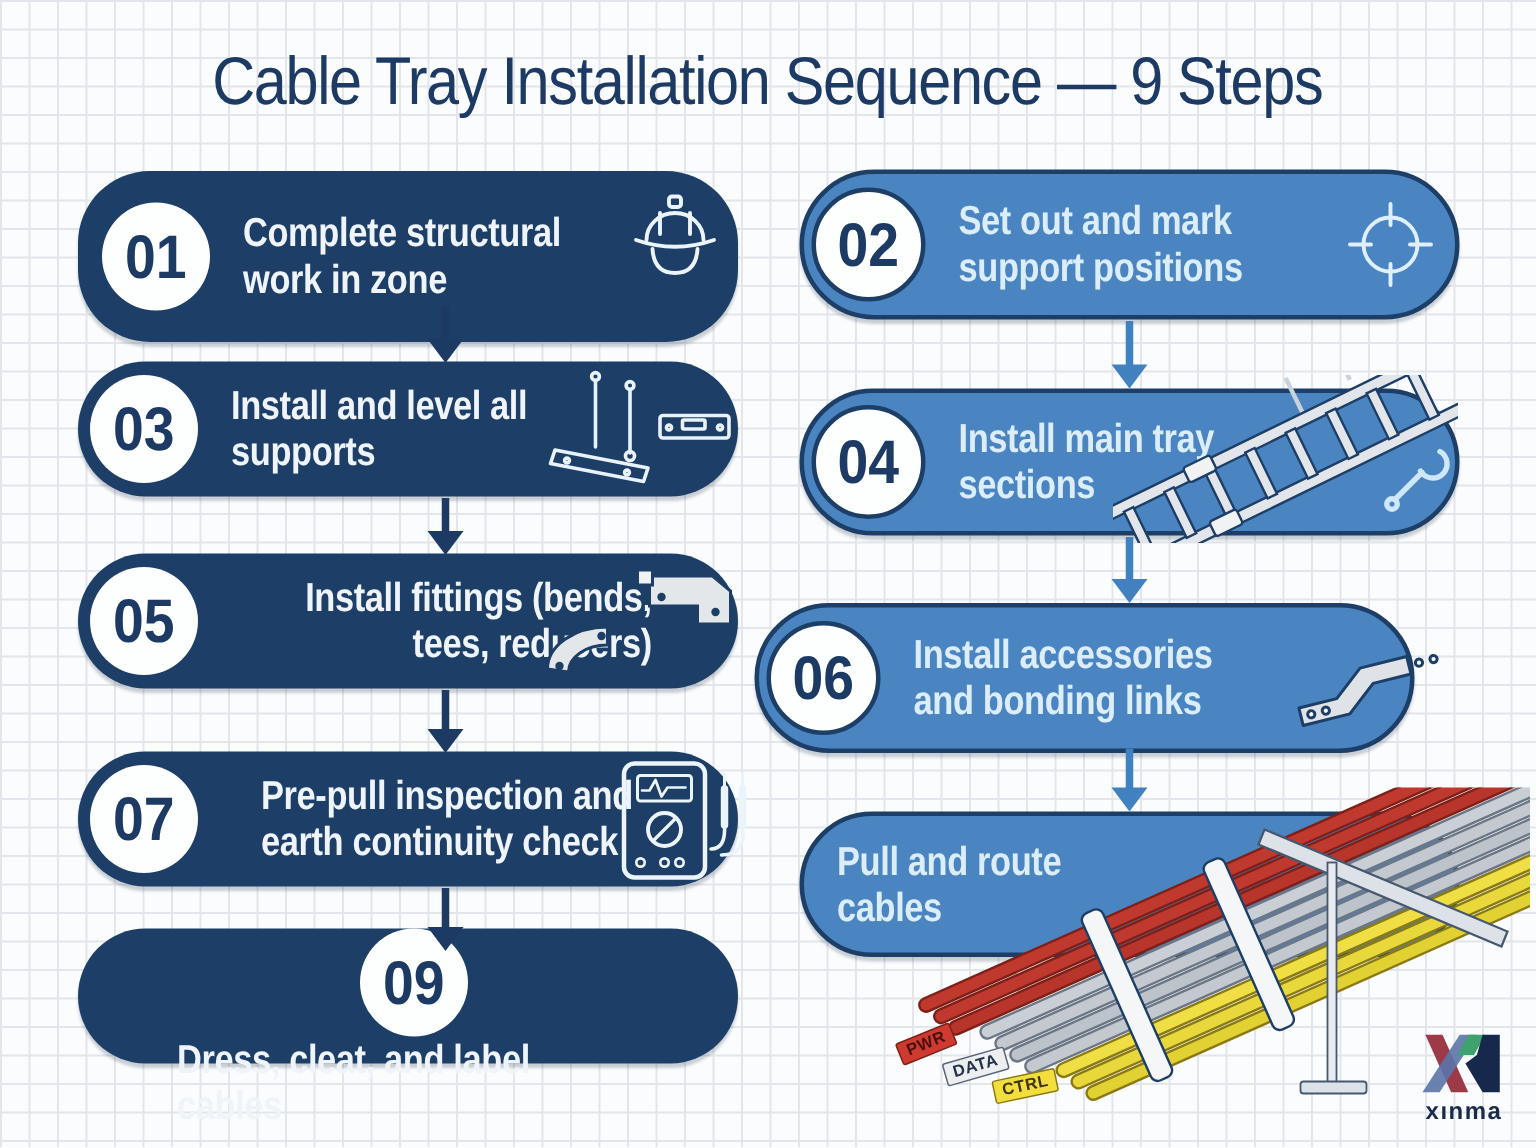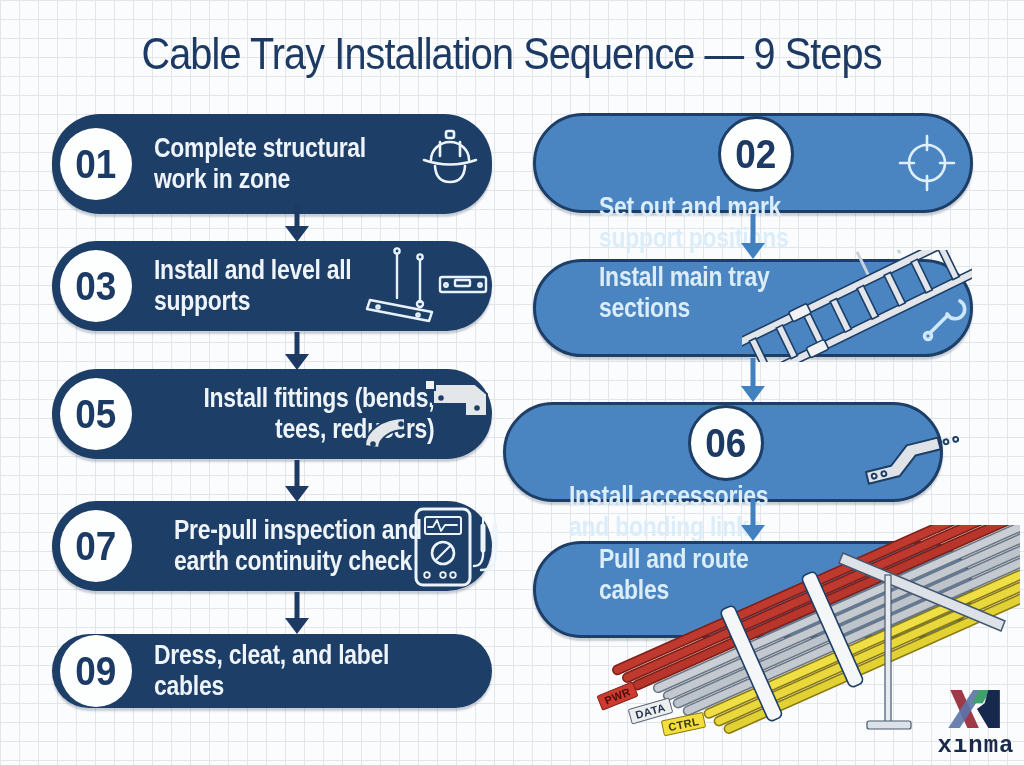--- a/index.html
+++ b/index.html
@@ -15,21 +15,21 @@
   .title{
     position:absolute;top:28px;left:0;right:0;text-align:center;
     font-size:45px;font-weight:normal;color:#1c3a63;letter-spacing:-1px;
   }
   .title span{display:inline-block;transform:scaleX(0.88);white-space:nowrap;}
   .pill{
     position:absolute;display:flex;align-items:center;box-sizing:border-box;
     box-shadow:0 3px 2px rgba(25,45,75,.22);
   }
   .pill-dark{background:#1d3e66;border-radius:48px;color:#eef4fa;}
-  .pill-light{background:#4a85c2;border:3px solid #1d3e66;border-radius:50px;color:#dcedfa;flex-direction:column;}
+  .pill-light{background:#4a85c2;border:3px solid #1d3e66;border-radius:50px;color:#dcedfa;}
   .numcircle{
     flex:0 0 auto;width:72px;height:72px;border-radius:50%;
     background:#fdfefe;display:flex;align-items:center;justify-content:center;
     margin-left:8px;
   }
   .pill-light .numcircle{border:3px solid #1d3e66;margin-left:5px;width:70px;height:70px;}
   .numcircle span{font-size:41px;font-weight:bold;color:#1c3a63;transform:scaleX(0.9);}
   .steptext{
     margin-left:22px;font-size:27px;font-weight:bold;line-height:1.14;
     white-space:pre-line;transform:scaleX(0.85);transform-origin:left center;
@@ -38,30 +38,30 @@
   .icon-abs{position:absolute;}
   .arrow{position:absolute;}
   .tag{
     position:absolute;font-size:11px;font-weight:bold;padding:1px 5px;
     border-radius:2px;letter-spacing:0.5px;
   }
   .tag-pwr{background:#cf3a30;color:#4a0f0b;border:1px solid #7e2018;transform:rotate(-22deg);}
   .tag-data{background:#eceef0;color:#24324a;border:1px solid #5a6678;transform:rotate(-16deg);}
   .tag-ctrl{background:#f2df3e;color:#3e3510;border:1px solid #8a7a14;transform:rotate(-12deg);}
   .logo{position:absolute;left:930px;top:688px;width:92px;text-align:center;}
-  .logo-text{font-size:24px;font-weight:bold;color:#1b2a4a;letter-spacing:1px;margin-top:-2px;font-family:Liberation Mono, monospace;}
+  .logo-text{font-size:16px;font-weight:bold;color:#1b2a4a;letter-spacing:1px;margin-top:-2px;}
 </style>
 </head>
 <body>
 
 <div id="canvas">
 
   <div class="title"><span>Cable Tray Installation Sequence — 9 Steps</span></div>
 
-  <div class="pill pill-dark" style="left:52px;top:114px;width:440px;height:100px;">
+  <div class="pill pill-dark" style="left:52px;top:114px;width:440px;height:114px;justify-content:flex-end;">
     <div class="numcircle">
         <span>01</span>
       </div>
     <div class="steptext">Complete structural
 work in zone</div>
   </div>
   <svg class="icon-abs" style="left:418px;top:126px;" width="64" height="66" viewBox="0 0 64 66">
     <g stroke="#ecf4fb" stroke-width="2.6" fill="none" stroke-linecap="round" stroke-linejoin="round">
       <path d="M13 34 a19 18 0 0 1 38 0"></path>
       <rect x="28" y="5" width="8" height="7" rx="2"></rect>
@@ -102,20 +102,23 @@
       <circle cx="26" cy="61" r="1.6"></circle>
         <circle cx="66" cy="69" r="1.6"></circle>
       <rect x="88" y="31" width="46" height="15" rx="2"></rect>
       <rect x="103" y="34" width="15" height="6" rx="1"></rect>
       <circle cx="94" cy="39" r="1.7"></circle>
         <circle cx="128" cy="39" r="1.7"></circle>
     </g>
   </svg>
 
   <div class="pill pill-light" style="left:533px;top:259px;width:440px;height:98px;">
+    <div class="numcircle">
+        <span>04</span>
+      </div>
     <div class="steptext">Install main tray
 sections</div>
   </div>
   <svg class="icon-abs" style="left:742px;top:250px;" width="230" height="112" viewBox="0 0 230 112">
     <g transform="rotate(-26 110 60)">
       <g fill="#e2e6ea" stroke="#1d3e66" stroke-width="1.6">
         <path d="M140 10 V36 M178 2 V30" fill="none" stroke="#c9d2da" stroke-width="3"></path>
         <rect x="-10" y="36" width="250" height="8" rx="2"></rect>
         <rect x="-10" y="76" width="250" height="8" rx="2"></rect>
         <rect x="4" y="43" width="7" height="34"></rect>
@@ -196,21 +199,21 @@
       <path d="M70 20 V44 M82 20 V44" stroke-width="5"></path>
       <path d="M70 44 q1 16 -9 16 M82 44 q3 20 -14 20" stroke-width="2.4"></path>
     </g>
   </svg>
 
   <div class="pill pill-light" style="left:533px;top:541px;width:440px;height:97px;">
     <div class="steptext">Pull and route
 cables</div>
   </div>
 
-  <div class="pill pill-dark" style="left:52px;top:634px;width:440px;height:74px;">
+  <div class="pill pill-dark" style="left:52px;top:619px;width:440px;height:90px;flex-direction:column;">
     <div class="numcircle">
         <span>09</span>
       </div>
     <div class="steptext">Dress, cleat, and label cables</div>
   </div>
 
   <svg class="arrow" style="left:284px;top:204px;" width="26" height="38" viewBox="0 0 26 38">
     <line x1="13" y1="0" x2="13" y2="23" stroke="#1c3a63" stroke-width="5"></line>
       <polygon points="1,22 25,22 13,38" fill="#1c3a63"></polygon>
   </svg>

